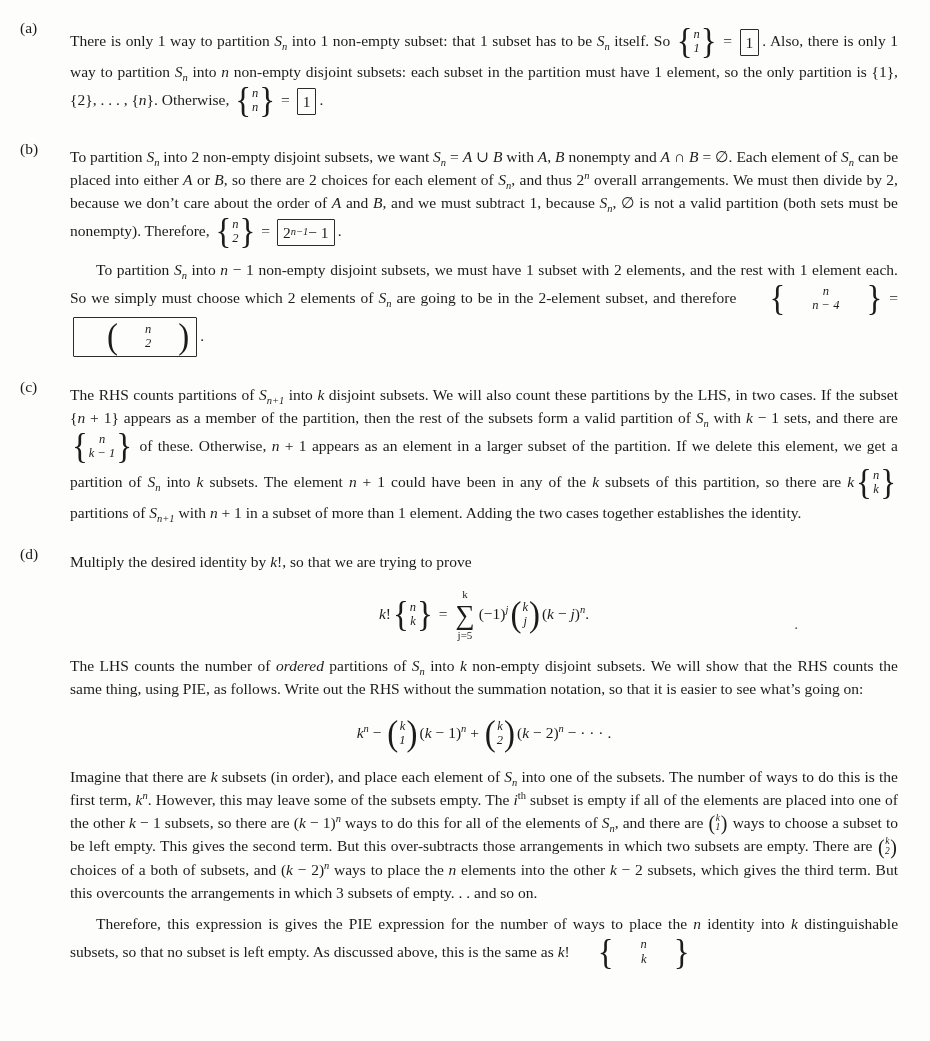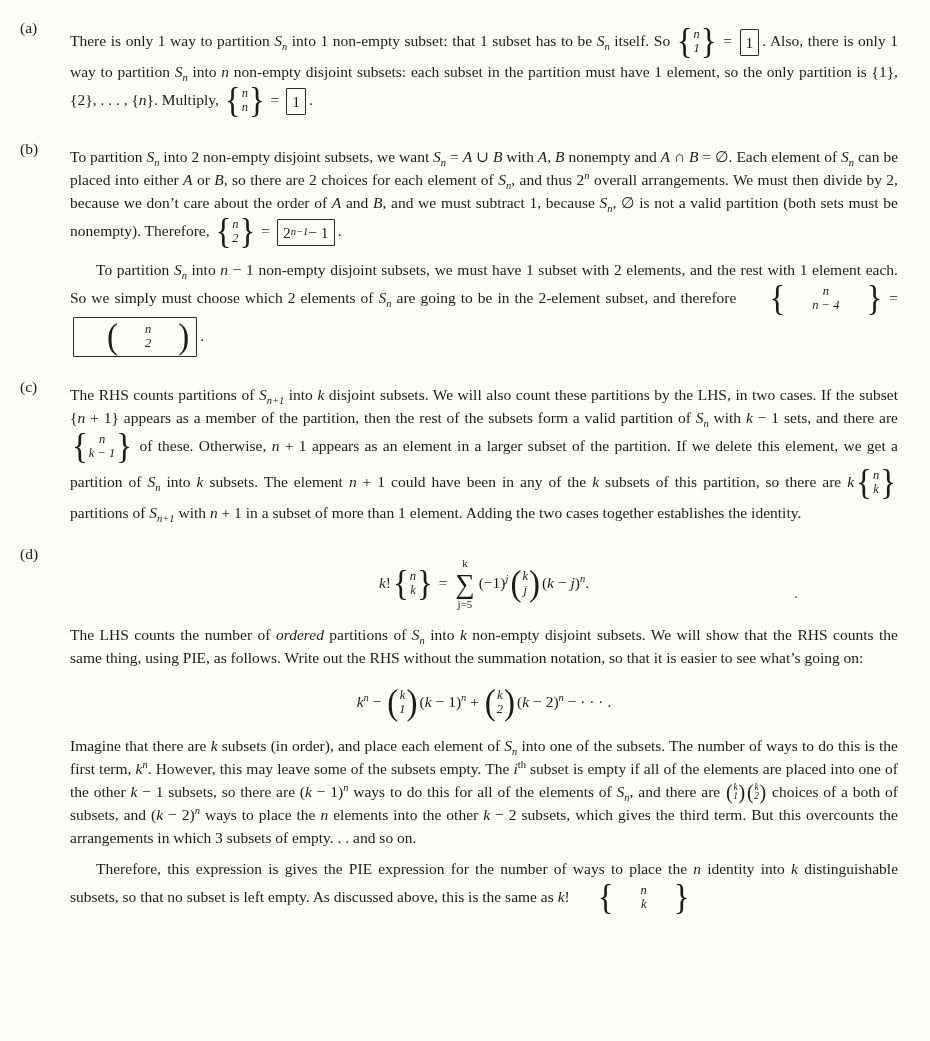--- a/index.html
+++ b/index.html
@@ -45,21 +45,21 @@
       <div class="body">
         <p class="para"><span>There is only 1 way to partition </span><span class="it">S<sub>n</sub></span><span> into 1 non-empty subset: that 1 subset has to be </span><span class="it">S<sub>n</sub></span><span> itself. So </span><span class="mstk">
             <span class="delim">{</span>
             <span class="stk">
               <span>n</span>
               <span>1</span>
             </span>
             <span class="delim">}</span>
           </span><span> = </span><span class="boxed">
             <span>1</span>
-          </span><span>. Also, there is only 1 way to partition </span><span class="it">S<sub>n</sub></span><span> into </span><span class="it">n</span><span> non-empty disjoint subsets: each subset in the partition must have 1 element, so the only partition is {1}, {2}, . . . , {</span><span class="it">n</span><span>}. Multiply, </span><span class="mstk">
+          </span><span>. Also, there is only 1 way to partition </span><span class="it">S<sub>n</sub></span><span> into </span><span class="it">n</span><span> non-empty disjoint subsets: each subset in the partition must have 1 element, so the only partition is {1}, {2}, . . . , {</span><span class="it">n</span><span>}. Otherwise, </span><span class="mstk">
             <span class="delim">{</span>
             <span class="stk">
               <span>n</span>
               <span>n</span>
             </span>
             <span class="delim">}</span>
           </span><span> = </span><span class="boxed">
             <span>1</span>
           </span><span>.</span></p>
       </div>
@@ -114,20 +114,21 @@
               <span>n</span>
               <span>k</span>
             </span>
             <span class="delim">}</span>
           </span><span> partitions of </span><span class="it">S<sub>n+1</sub></span><span> with </span><span class="it">n</span><span> + 1 in a subset of more than 1 element. Adding the two cases together establishes the identity.</span></p>
       </div>
     </section>
     <section class="item">
       <div class="label">(d)</div>
       <div class="body">
+        <p class="para"><span>Multiply the desired identity by </span><span class="it">k</span><span>!, so that we are trying to prove</span></p>
         <div class="display"><span><span class="it">k</span><span>!</span><span class="mstk">
               <span class="delim">{</span>
               <span class="stk">
                 <span>n</span>
                 <span>k</span>
               </span>
               <span class="delim">}</span>
             </span><span> = </span><span class="sum">
               <span>k</span>
               <span class="sigma">∑</span>
@@ -156,21 +157,21 @@
               </span>
               <span class="delim">)</span>
             </span><span>(</span><span class="it">k</span><span> − 2)</span><sup class="sup it">n</sup><span> − · · · .</span></span></div>
         <p class="para"><span>Imagine that there are </span><span class="it">k</span><span> subsets (in order), and place each element of </span><span class="it">S<sub>n</sub></span><span> into one of the subsets.  The number of ways to do this is the first term, </span><span class="it">k</span><sup class="sup it">n</sup><span>.  However, this may leave some of the subsets empty.  The </span><span class="it">i</span><sup class="sup">th</sup><span> subset is empty if all of the elements are placed into one of the other </span><span class="it">k</span><span> − 1 subsets, so there are (</span><span class="it">k</span><span> − 1)</span><sup class="sup it">n</sup><span> ways to do this for all of the elements of </span><span class="it">S<sub>n</sub></span><span>, and there are </span><span class="bi">
             <span class="bidelim">(</span>
             <span class="bistk">
               <span>k</span>
               <span>1</span>
             </span>
             <span class="bidelim">)</span>
-          </span><span class="bi">
+          </span><span> ways to choose a subset to be left empty.  This gives the second term.  But this over-subtracts those arrangements in which two subsets are empty.  There are </span><span class="bi">
             <span class="bidelim">(</span>
             <span class="bistk">
               <span>k</span>
               <span>2</span>
             </span>
             <span class="bidelim">)</span>
           </span><span> choices of a both of subsets, and (</span><span class="it">k</span><span> − 2)</span><sup class="sup it">n</sup><span> ways to place the </span><span class="it">n</span><span> elements into the other </span><span class="it">k</span><span> − 2 subsets, which gives the third term.  But this overcounts the arrangements in which 3 subsets of empty. . . and so on.</span></p>
         <p class="para ind"><span>Therefore, this expression is gives the PIE expression for the number of ways to place the </span><span class="it">n</span><span> identity into </span><span class="it">k</span><span> distinguishable subsets, so that no subset is left empty. As discussed above, this is the same as </span><span class="it">k</span><span>!</span><span class="mstk">
             <span class="delim">{</span>
             <span class="stk">

